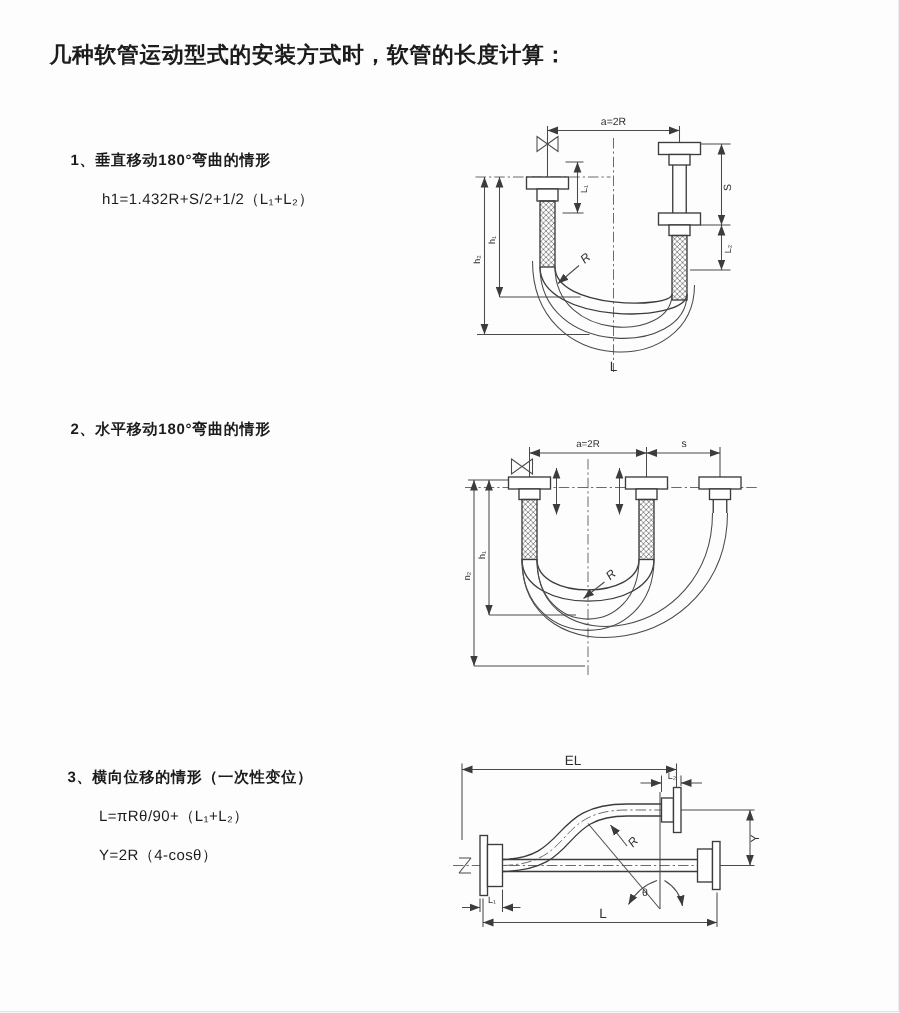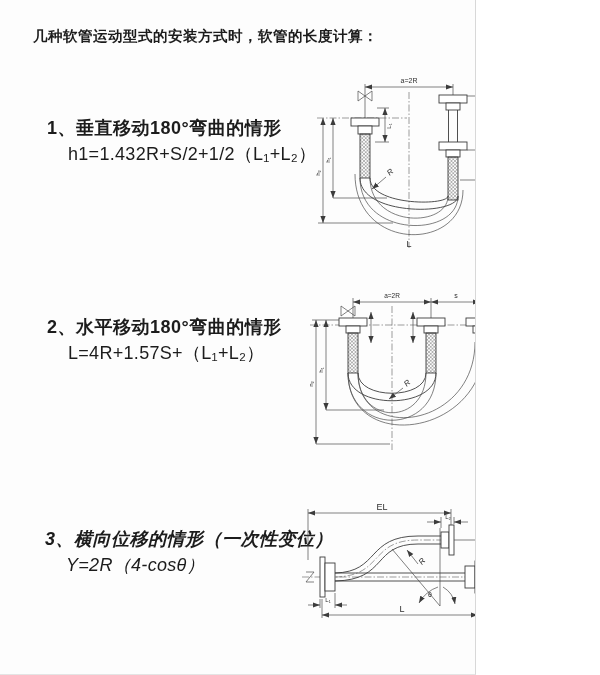--- a/index.html
+++ b/index.html
@@ -1,25 +1,25 @@
 <!DOCTYPE html>
 <html><head>
 <meta charset="utf-8">
 <style>
   html,body{margin:0;padding:0;background:#fff;}
   body{font-family:"Liberation Sans","DejaVu Sans",sans-serif;color:#1c1c1c;}
-  .canvas{position:relative;width:476px;height:675px;background:#fdfdfd;overflow:hidden;
+  .canvas{position:relative;width:600px;height:675px;background:#fdfdfd;overflow:hidden;
           border-right:1px solid #d8d8d8;border-bottom:1px solid #e4e4e4;box-sizing:border-box;}
   .doc-title{position:absolute;left:33px;top:27px;font-size:14.5px;font-weight:700;letter-spacing:.5px;}
-  .sec{position:absolute;font-size:18px;margin-top:20px;}
+  .sec{position:absolute;font-size:10px;}
   .sec .heading{font-weight:700;height:26px;line-height:26px;letter-spacing:.5px;white-space:nowrap;}
   .sec .formula{height:26px;line-height:26px;padding-left:21px;letter-spacing:.3px;white-space:nowrap;}
   .sec1{left:47px;top:95px;}
-  .sec2{left:47px;top:294px;}
-  .sec3{left:45px;top:506px;font-style:italic;}
+  .sec2{left:47px;top:274px;}
+  .sec3{left:45px;top:506px;}
   .diag{position:absolute;}
   .d1{left:315px;top:70px;}
   .d2{left:310px;top:282px;}
   .d3{left:300px;top:500px;}
   svg .ln{stroke:#3c3c3c;stroke-width:0.9;fill:none;}
   svg .thin{stroke:#4a4a4a;stroke-width:0.7;fill:none;}
   svg .cl{stroke:#5a5a5a;stroke-width:0.6;fill:none;stroke-dasharray:7 2 1.5 2;}
   svg .fit{stroke:#3c3c3c;stroke-width:0.9;fill:#ffffff;}
   svg .dim{stroke:#4a4a4a;stroke-width:0.7;fill:none;}
   svg text{fill:#2e2e2e;}
@@ -31,25 +31,25 @@
 
   <div class="doc-title">几种软管运动型式的安装方式时，软管的长度计算：</div>
 
   <div class="sec sec1">
     <div class="heading">1、垂直移动180°弯曲的情形</div>
     <div class="formula">h1=1.432R+S/2+1/2（L₁+L₂）</div>
   </div>
 
   <div class="sec sec2">
     <div class="heading">2、水平移动180°弯曲的情形</div>
-    <div class="formula">L=4R+1.57S+（L₁+L₂）</div>
   </div>
 
   <div class="sec sec3">
     <div class="heading">3、横向位移的情形（一次性变位）</div>
+    <div class="formula">L=πRθ/90+（L₁+L₂）</div>
     <div class="formula">Y=2R（4-cosθ）</div>
   </div>
 
   <svg class="diag d1" width="280" height="190" viewBox="0 0 280 190">
     <defs>
       <marker id="ar1" markerWidth="9" markerHeight="8" refX="7" refY="4" orient="auto-start-reverse" markerUnits="userSpaceOnUse">
         <path d="M0,1.4 L7,4 L0,6.6 Z" fill="#3c3c3c"></path>
       </marker>
       <pattern id="hp1" width="3.5" height="3.5" patternUnits="userSpaceOnUse">
         <path d="M0,0 L3.5,3.5 M3.5,0 L0,3.5" stroke="#6f6f6f" stroke-width="0.5"></path>

